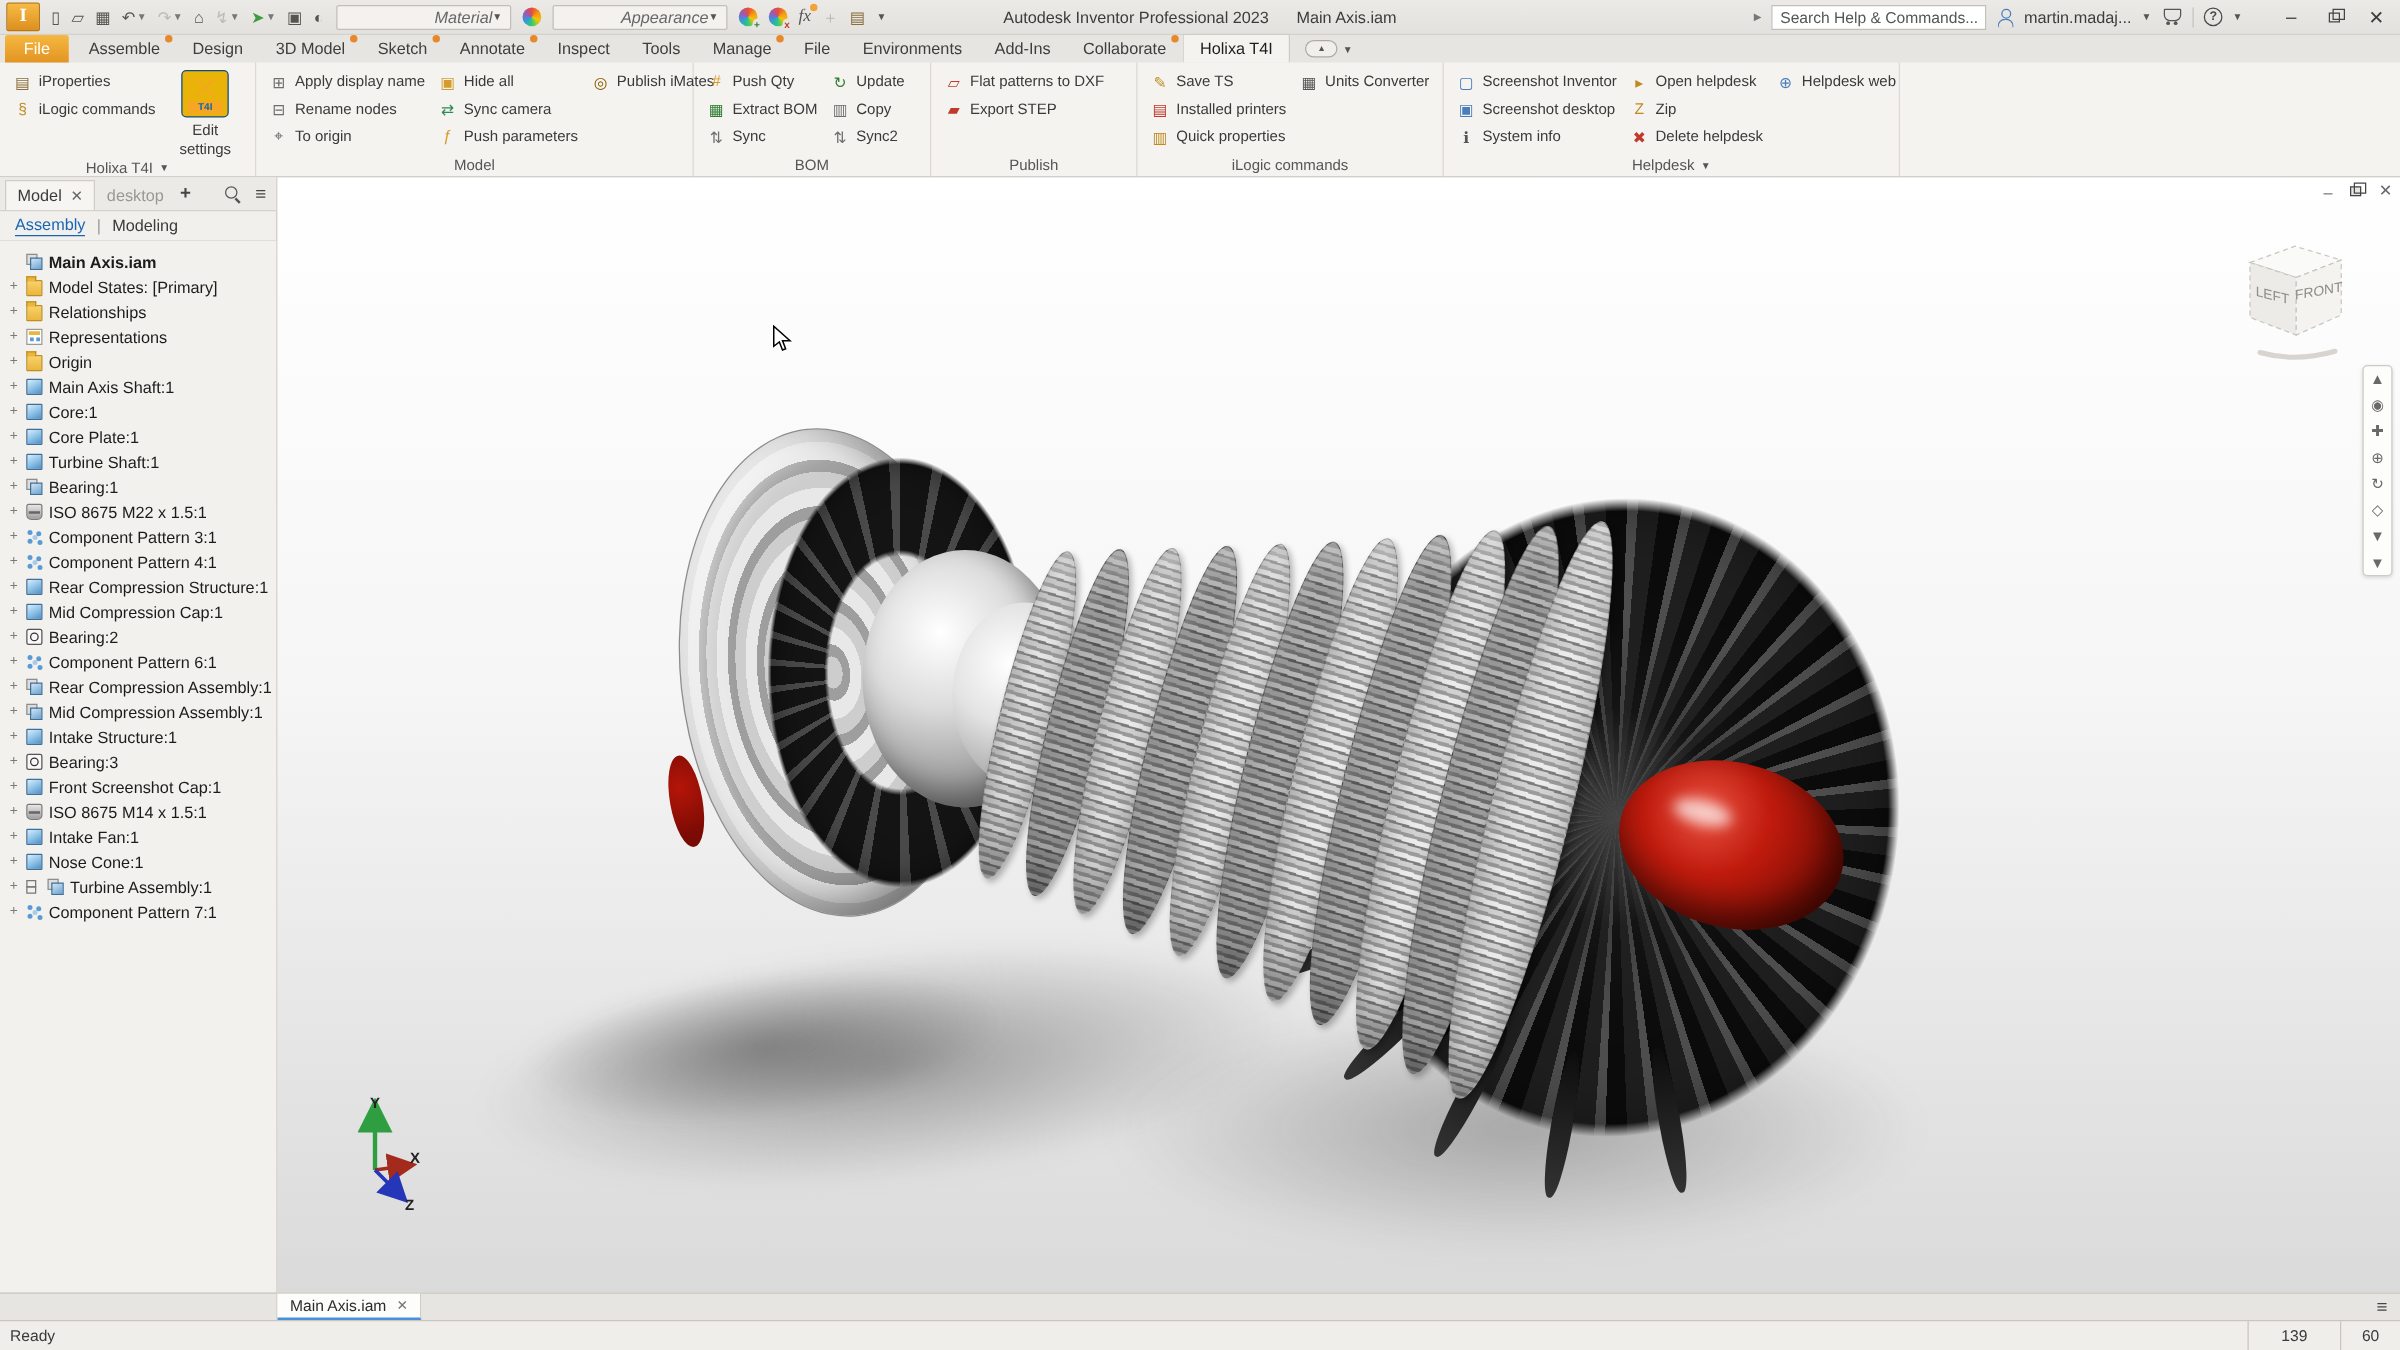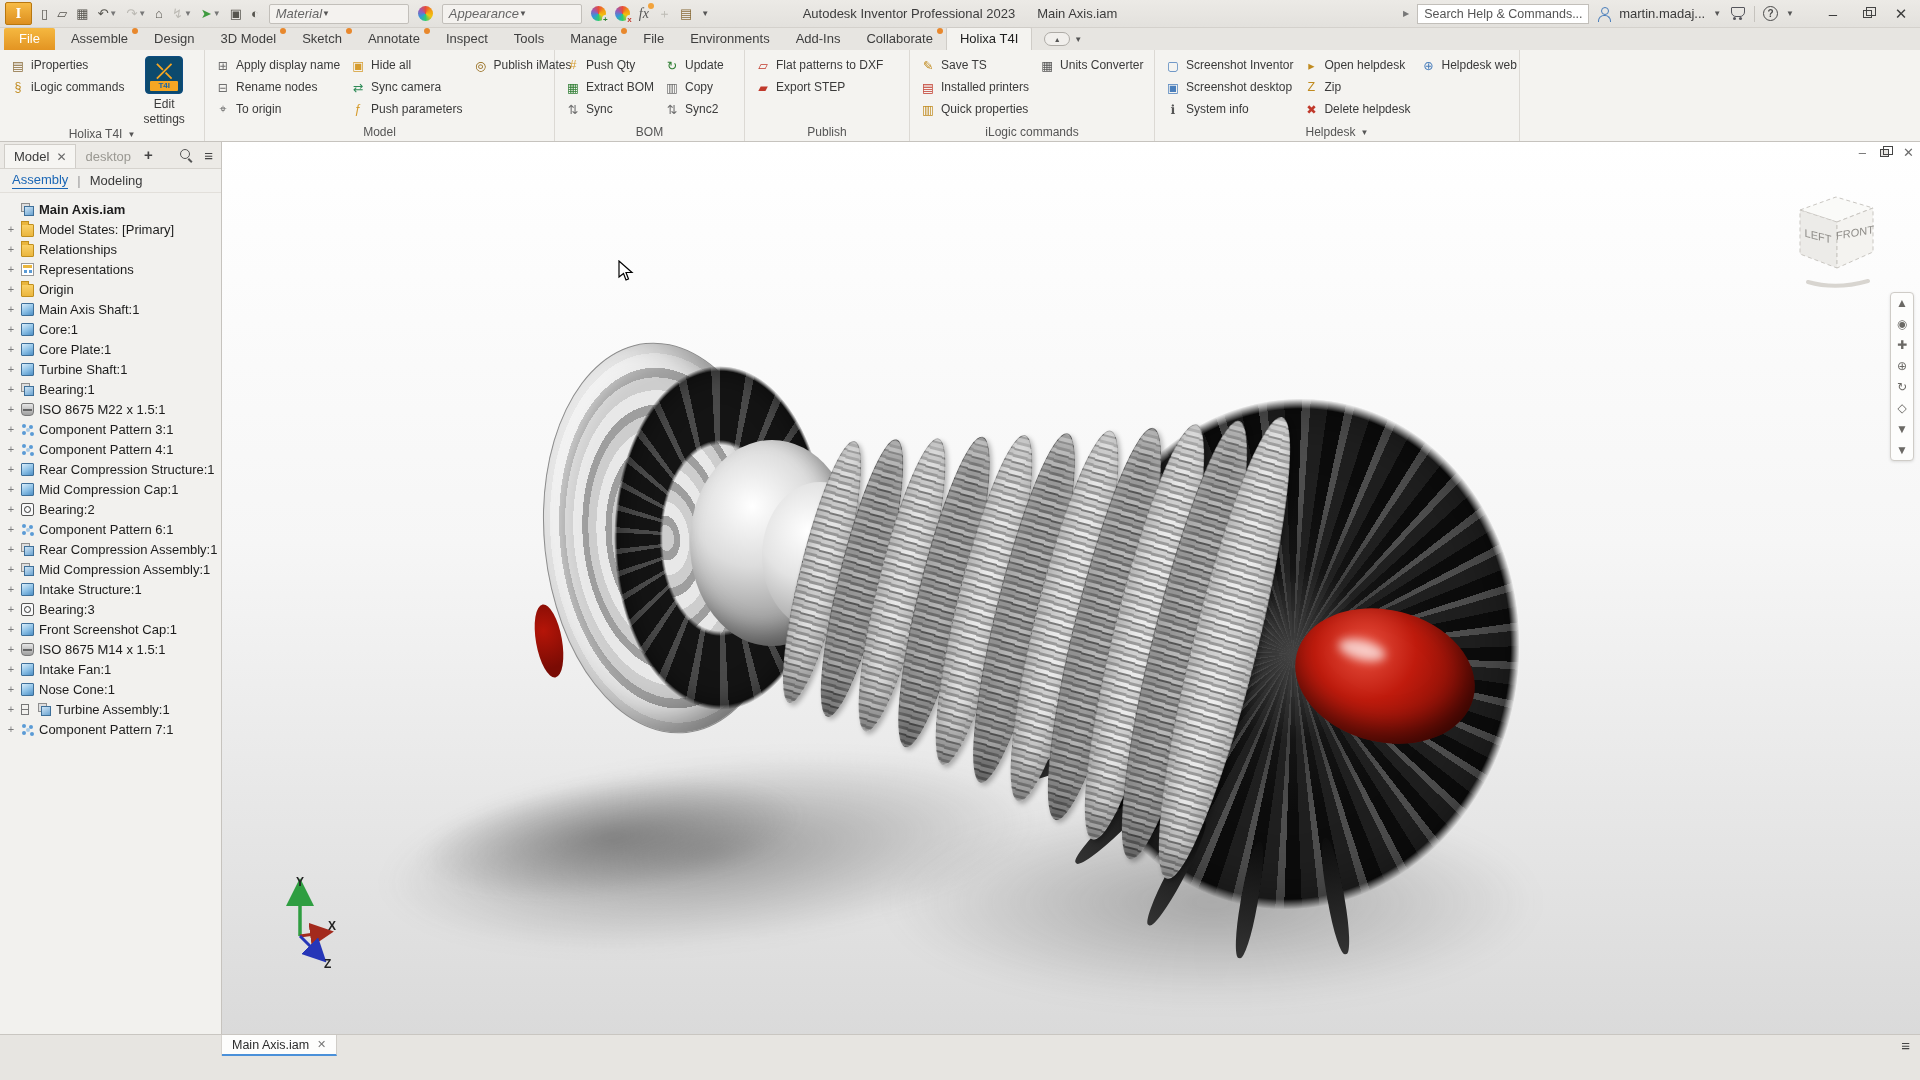--- a/index.html
+++ b/index.html
@@ -11,21 +11,21 @@
   .titlebar{height:28px;background:linear-gradient(#eceae6,#e3e1dd);display:flex;align-items:center;
             font-size:13px;color:#444;position:relative;border-bottom:1px solid #d4d1cc;}
   .qat{display:flex;align-items:center;gap:9px;padding-left:5px;z-index:2;}
   .logo{width:27px;height:23px;background:linear-gradient(#f7bb45,#dd8f1f);color:#fff;font-weight:bold;
         display:inline-flex;align-items:center;justify-content:center;border:1px solid #b8770f;border-radius:2px;
         font-size:15px;font-family:"Liberation Serif",serif;}
   .qicon{font-size:13px;color:#57554f;display:inline-flex;align-items:center;gap:1px;}
   .qicon.disabled{color:#bcbab4;}
   .qicon.select-icon{color:#3f9b3f;}
   .qarr{font-size:8px;color:#777;}
-  .field{display:inline-flex;align-items:center;justify-content:flex-start;width:140px;height:20px;
+  .field{display:inline-flex;align-items:center;justify-content:flex-end;width:140px;height:20px;
          background:#f4f2ef;border:1px solid #c2bfba;padding:0 6px;border-radius:2px;}
   .field i{font-style:italic;color:#666;}
   .dd{font-size:8px;color:#555;}
   .wheel{width:15px;height:15px;border-radius:50%;position:relative;flex:0 0 auto;
          background:conic-gradient(#e74c3c,#f39c12,#f1c40f,#2ecc71,#3498db,#9b59b6,#e74c3c);}
   .wheel.badge-plus::after,.wheel.badge-x::after{position:absolute;right:-3px;bottom:-3px;font-size:8px;font-weight:bold;
          background:#e7e5e1;border-radius:50%;padding:0 1px;}
   .wheel.badge-plus::after{content:"+";color:#2e7d32;}
   .wheel.badge-x::after{content:"x";color:#c0392b;}
   .fx{font-family:"Liberation Serif",serif;font-style:italic;font-size:14px;color:#555;position:relative;}
@@ -62,21 +62,21 @@
   .ribbon{height:92px;background:#f4f3f0;border-bottom:1px solid #c6c3be;display:flex;}
   .panel{display:flex;flex-direction:column;border-right:1px solid #dcd9d4;padding-top:5px;flex:0 0 auto;}
   .panel-body{flex:1;display:flex;gap:2px;padding:0 6px;align-items:flex-start;}
   .pcol{display:flex;flex-direction:column;gap:4px;padding-top:1px;}
   .rbtn{display:flex;align-items:center;gap:5px;font-size:12px;color:#3a3a3a;padding:1px 4px;white-space:nowrap;border-radius:2px;}
   .ricon{width:16px;height:16px;display:inline-flex;align-items:center;justify-content:center;font-size:12.5px;flex:0 0 auto;}
   .panel-footer{height:18px;display:flex;align-items:center;justify-content:center;font-size:12px;color:#555;gap:5px;}
   .fdd{font-size:8px;color:#555;}
   .bigbtn{display:flex;flex-direction:column;align-items:center;font-size:12px;color:#3a3a3a;padding:0 8px;text-align:center;line-height:1.25;}
   .bigicon{width:38px;height:38px;border-radius:4px;margin:1px 0 3px;display:flex;align-items:center;justify-content:center;position:relative;}
-  .bigicon.t4i-edit-settings-icon{background:#0c4a6e;border:1px solid #0d4c82;}
+  .bigicon.t4i-edit-settings-icon{background:#eab308;border:1px solid #0d4c82;}
   .bigicon.t4i-edit-settings-icon::before{content:"⤫";color:#f5a623;font-size:20px;font-weight:bold;margin-top:-8px;}
   .t4ibadge{position:absolute;bottom:2px;left:4px;right:4px;background:#f5a623;color:#1565a8;font-size:8px;font-weight:bold;border-radius:1px;}
   .bigicon.teamviewer-icon{background:#1292e4;border:1px solid #0d74b8;border-radius:6px;}
   .bigicon.teamviewer-icon::before{content:"↔";color:#fff;font-size:23px;font-weight:bold;}
   
   .main{display:flex;height:892px;}
   .browser{width:222px;background:#f1f0ed;border-right:1px solid #c6c3be;display:flex;flex-direction:column;font-size:13px;}
   .btabs{height:27px;display:flex;align-items:flex-end;background:#eceae6;border-bottom:1px solid #d6d3ce;padding:0 4px;}
   .btab{padding:4px 9px;color:#3a3a3a;display:flex;gap:7px;align-items:center;}
   .btab.active{background:#f6f5f2;border:1px solid #d0cdc8;border-bottom:none;}
@@ -682,13 +682,20 @@
 
   <div class="doctabs">
     <div class="dtspacer"></div>
     <div class="dtab">
       <span>Main Axis.iam</span>
       <span class="x">✕</span>
     </div>
     <div class="dtmenu">≡</div>
   </div>
 
+  <div class="statusbar">
+    <span class="statusleft">Ready</span>
+    <div class="statuscells" id="scells">
+        <span class="scell" style="width: 74px;">139</span>
+        <span class="scell" style="width: 48px;">60</span>
+      </div>
+  </div>
 </div>
 
 </body></html>

